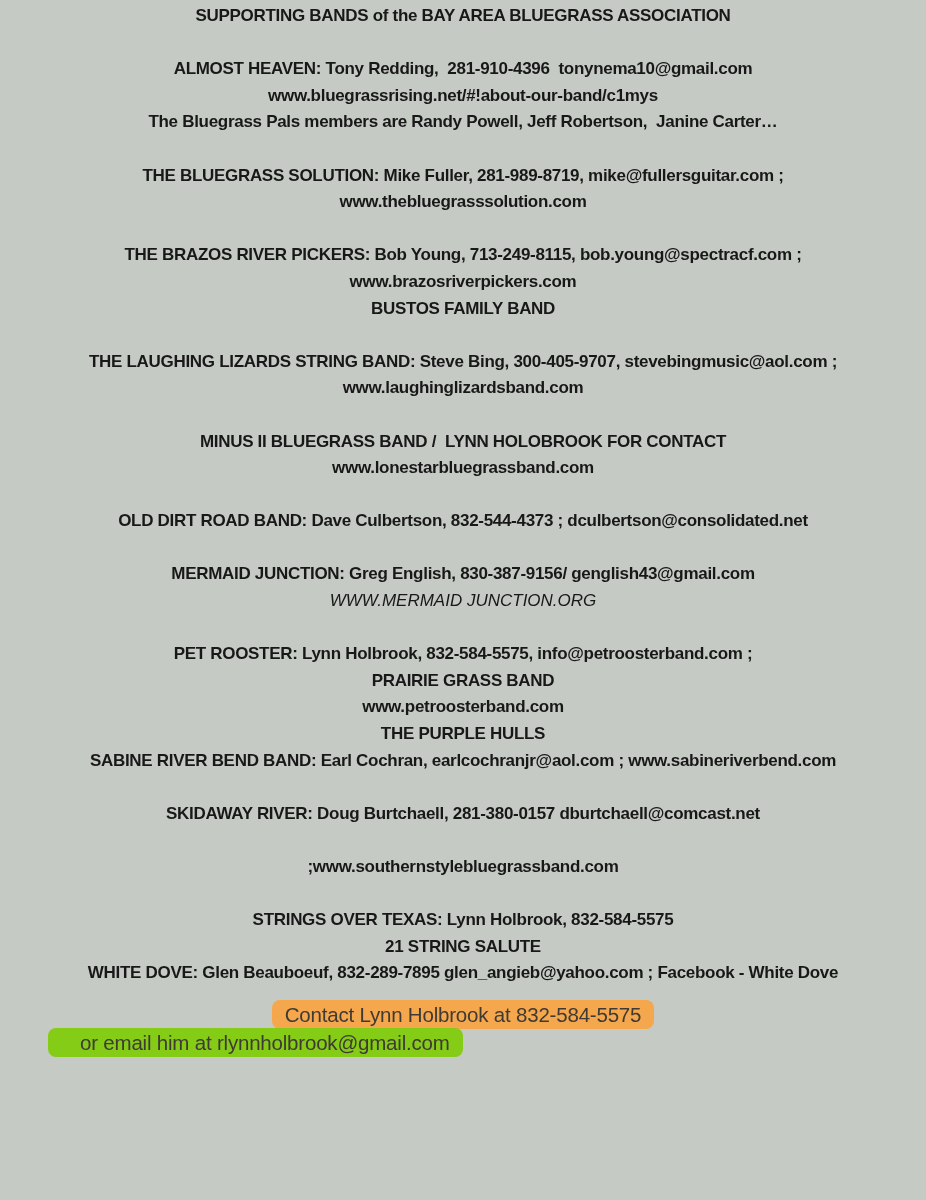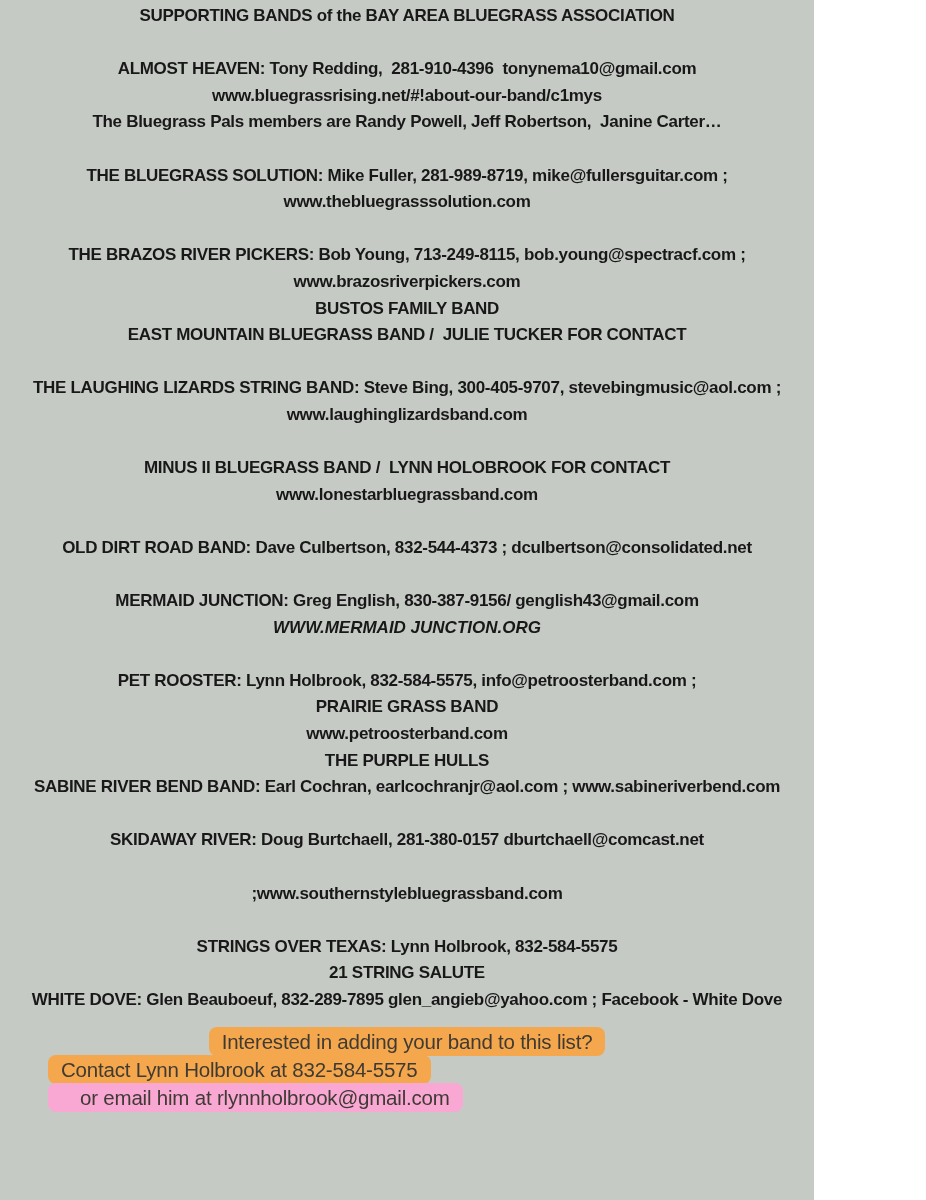--- a/index.html
+++ b/index.html
@@ -1,41 +1,41 @@
 <!DOCTYPE html>
 <html><head>
 <meta charset="utf-8">
 <style>
   html, body {
     margin: 0;
     padding: 0;
   }
   .page {
     position: relative;
-    width: 814px;
+    width: 926px;
     height: 1200px;
     overflow: hidden;
     background: #c6cac5;
     color: #181818;
     font-family: "Liberation Sans", sans-serif;
     padding-top: 3px;
     box-sizing: border-box;
   }
   .line {
     text-align: center;
     font-size: 17px;
     font-weight: 700;
     line-height: 26.6px;
     letter-spacing: -0.3px;
     white-space: pre;
     font-stretch: condensed;
   }
   .line.italic {
     font-style: italic;
-    font-weight: 700;
+    font-weight: 400;
     letter-spacing: 0;
   }
   .title {
     margin-bottom: 26.6px;
   }
   .band-group {
     margin-bottom: 26.6px;
   }
   .band-group:last-child {
     margin-bottom: 0;
@@ -76,21 +76,20 @@
         <div class="line">The Bluegrass Pals members are Randy Powell, Jeff Robertson,  Janine Carter…</div>
       </div>
       <div class="band-group">
         <div class="line">THE BLUEGRASS SOLUTION: Mike Fuller, 281-989-8719, mike@fullersguitar.com ;</div>
         <div class="line">www.thebluegrasssolution.com</div>
       </div>
       <div class="band-group">
         <div class="line">THE BRAZOS RIVER PICKERS: Bob Young, 713-249-8115, bob.young@spectracf.com ;</div>
         <div class="line">www.brazosriverpickers.com</div>
         <div class="line">BUSTOS FAMILY BAND</div>
-        <div class="line">EAST MOUNTAIN BLUEGRASS BAND /  JULIE TUCKER FOR CONTACT</div>
       </div>
       <div class="band-group">
         <div class="line">THE LAUGHING LIZARDS STRING BAND: Steve Bing, 300-405-9707, stevebingmusic@aol.com ;</div>
         <div class="line">www.laughinglizardsband.com</div>
       </div>
       <div class="band-group">
         <div class="line">MINUS II BLUEGRASS BAND /  LYNN HOLOBROOK FOR CONTACT</div>
         <div class="line">www.lonestarbluegrassband.com</div>
       </div>
       <div class="band-group">
@@ -114,17 +113,16 @@
         <div class="line">;www.southernstylebluegrassband.com</div>
       </div>
       <div class="band-group">
         <div class="line">STRINGS OVER TEXAS: Lynn Holbrook, 832-584-5575</div>
         <div class="line">21 STRING SALUTE</div>
         <div class="line">WHITE DOVE: Glen Beauboeuf, 832-289-7895 glen_angieb@yahoo.com ; Facebook - White Dove</div>
       </div>
     </div>
 
   <div class="notice">
-    <span class="notice-line" style="background: rgb(244, 167, 76); color: rgb(63, 58, 51);">Interested in adding your band to this list?</span>
     <span class="notice-line" style="background: rgb(244, 167, 76); color: rgb(63, 58, 51);">Contact Lynn Holbrook at 832-584-5575</span>
-    <span class="notice-line" style="background: #f9a8d4; color: rgb(63, 58, 51); padding-left: 32px;">or email him at rlynnholbrook@gmail.com</span>
+    <span class="notice-line" style="background: #84cc16; color: rgb(63, 58, 51); padding-left: 32px;">or email him at rlynnholbrook@gmail.com</span>
   </div>
 </div>
 
 </body></html>

